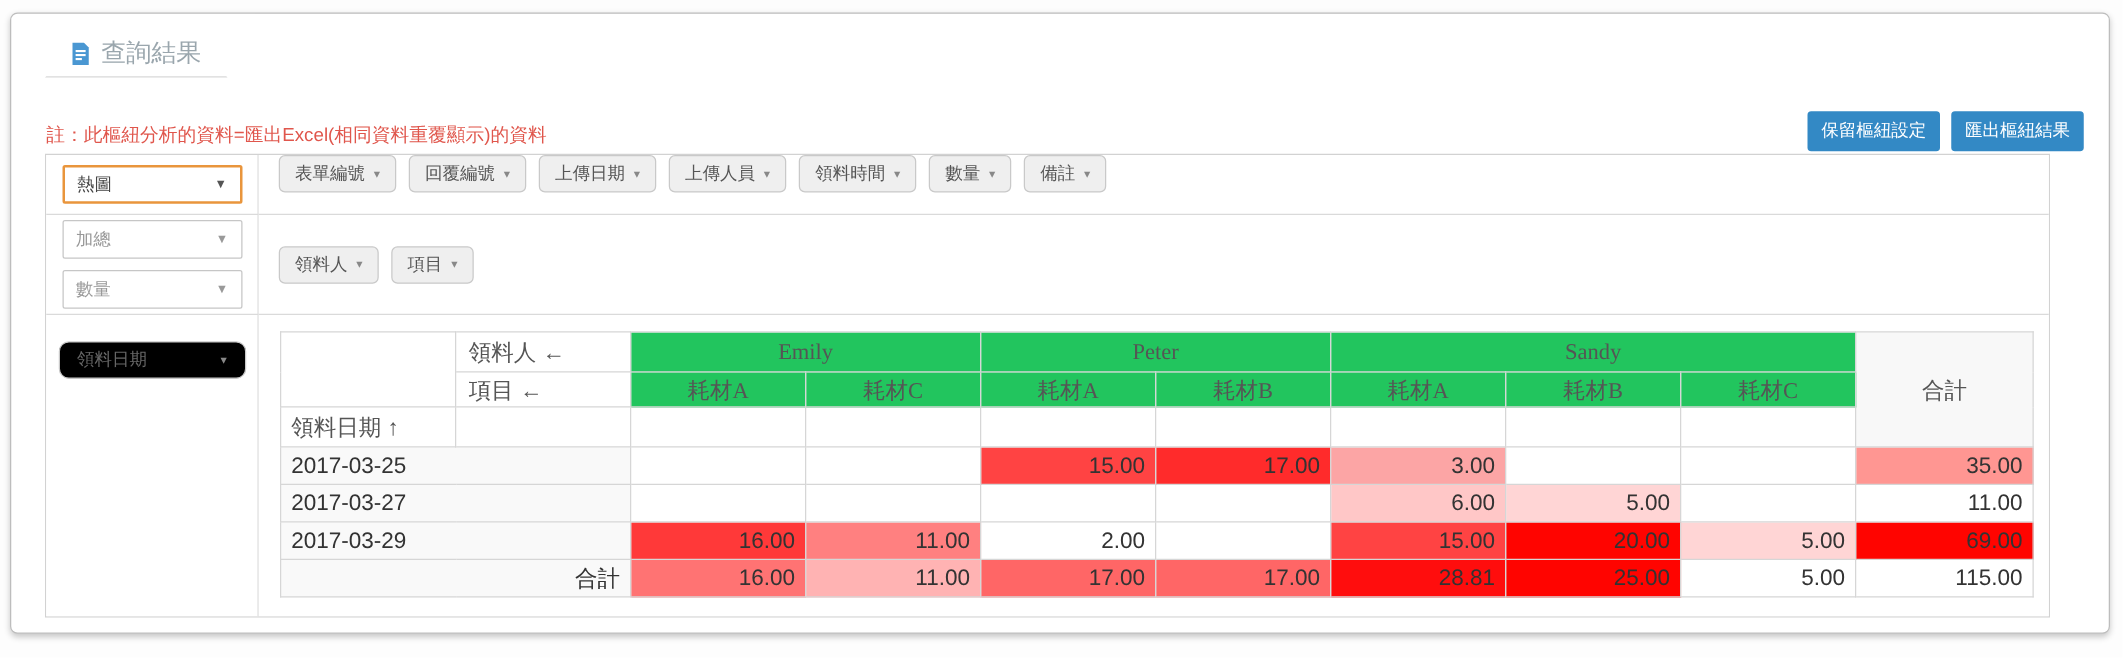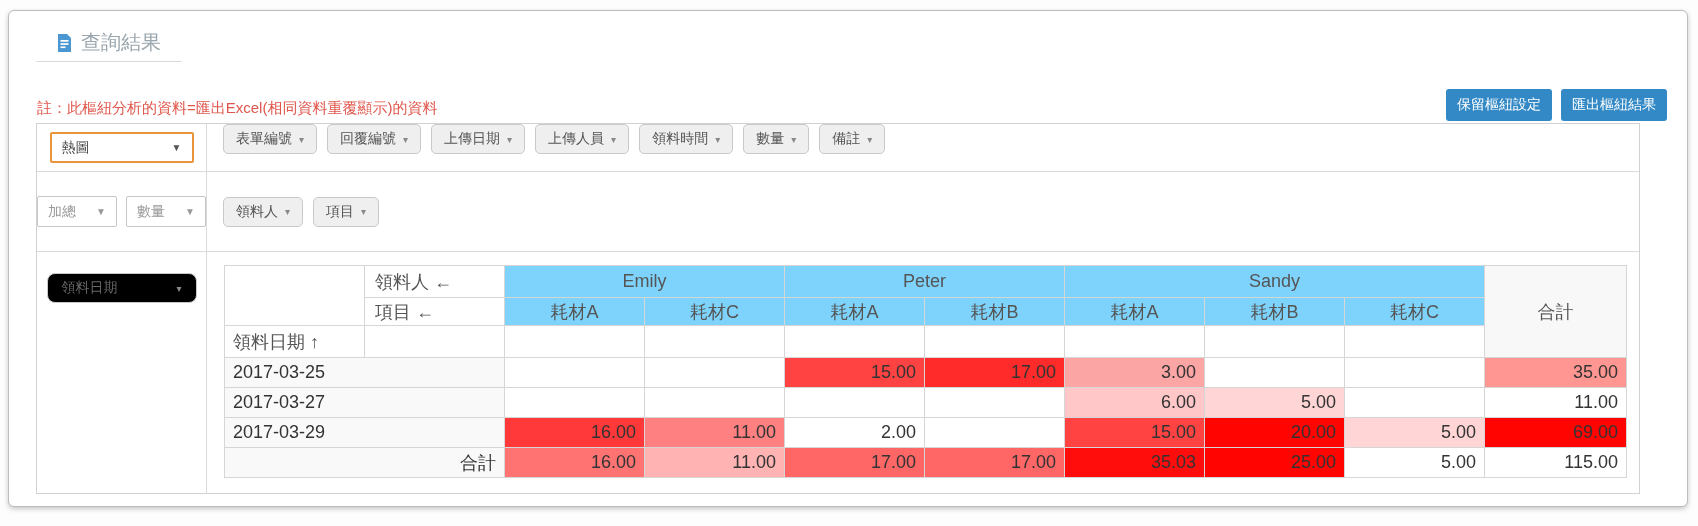--- a/index.html
+++ b/index.html
@@ -26,21 +26,21 @@
 
   
   .pivot { position:absolute; left:27px; top:112px; width:1604px; height:371px;
     border:1px solid #d2d2d2; display:grid;
     grid-template-columns:170px 1fr; grid-template-rows:48px 80px 1fr; background:#fff; }
   .pcell { background:#fff; }
   .c-renderer  { border-right:1px solid #dadada; border-bottom:1px solid #dadada;
     display:flex; align-items:center; justify-content:center; }
   .c-unused    { border-bottom:1px solid #dadada; display:flex; align-items:flex-start; gap:10px; padding-left:16px; }
   .c-agg       { border-right:1px solid #dadada; border-bottom:1px solid #dadada;
-    display:flex; flex-direction:row; gap:9px; align-items:center; justify-content:center; }
+    display:flex; flex-direction:column; gap:9px; align-items:center; justify-content:center; }
   .c-colfields { border-bottom:1px solid #dadada; display:flex; align-items:center; gap:10px; padding-left:16px; }
   .c-rowfields { border-right:1px solid #dadada; display:flex; justify-content:center;
     align-items:flex-start; padding-top:21px; }
   .c-table     { padding:13px 0 0 17px; }
 
   
   .select { width:144px; height:31px; background:#fff; border:1px solid #c6c6c6; border-radius:2px;
     display:flex; align-items:center; justify-content:space-between; padding:0 10px;
     font-size:14px; color:#999; cursor:pointer; }
   .select .scaret { font-size:10px; color:#999; }
@@ -53,21 +53,21 @@
     font-size:14px; color:#555; cursor:grab; white-space:nowrap; }
   .pill .caret { font-size:10px; color:#888; }
   .rowpill { width:150px; border-radius:8px; background:#000000; justify-content:space-between;
     padding:0 14px; color:#666; }
 
   
   table.pvt { border-collapse:collapse; table-layout:fixed; }
   .pvt th, .pvt td { border:1px solid #d6d6d6; font-size:18px; font-weight:normal; color:#555; }
   .pvt tr.hr1 { height:32px; } .pvt tr.hr2 { height:28px; } .pvt tr.hr3 { height:32px; }
   .pvt tr.data { height:30px; }
-  .pvt th.group, .pvt th.item { text-align:center; background:#7dd3fc; }
+  .pvt th.group, .pvt th.item { text-align:center; background:#22c55e;font-family:Liberation Serif, serif; }
   .pvt th.axis { text-align:left; padding-left:10px; background:#fff; }
   .pvt th.rowaxis { text-align:left; padding-left:8px; background:#fff; }
   .pvt th.totalsh { text-align:center; background:#f8f8f8; color:#555; }
   .pvt td.rowlabel { background:#f9f9f9; color:#333; text-align:left; padding-left:8px; }
   .pvt td.totlabel { background:#f9f9f9; color:#333; text-align:right; padding-right:8px; }
   .pvt td.num { color:#333; text-align:right; padding-right:8px; background:#fff; }
 </style>
 </head>
 <body>
 
@@ -238,21 +238,21 @@
           <td class="num" style="background-color: rgb(255, 4, 0);">20.00</td>
           <td class="num" style="background-color: rgb(255, 213, 213);">5.00</td>
           <td class="num" style="background-color: rgb(255, 4, 0);">69.00</td>
         </tr>
         <tr class="data">
           <td class="totlabel" colspan="2">合計</td>
           <td class="num" style="background-color: rgb(255, 115, 115);">16.00</td>
           <td class="num" style="background-color: rgb(255, 179, 179);">11.00</td>
           <td class="num" style="background-color: rgb(255, 102, 102);">17.00</td>
           <td class="num" style="background-color: rgb(255, 102, 102);">17.00</td>
-          <td class="num" style="background-color: rgb(255, 13, 13);">35.03</td>
+          <td class="num" style="background-color: rgb(255, 13, 13);">28.81</td>
           <td class="num" style="background-color: rgb(255, 4, 0);">25.00</td>
           <td class="num" style="background-color: rgb(255, 255, 255);">5.00</td>
           <td class="num" style="background-color: rgb(255, 255, 255);">115.00</td>
         </tr>
       </tbody>
         </table>
     </div>
 
   </div>
 </div>

